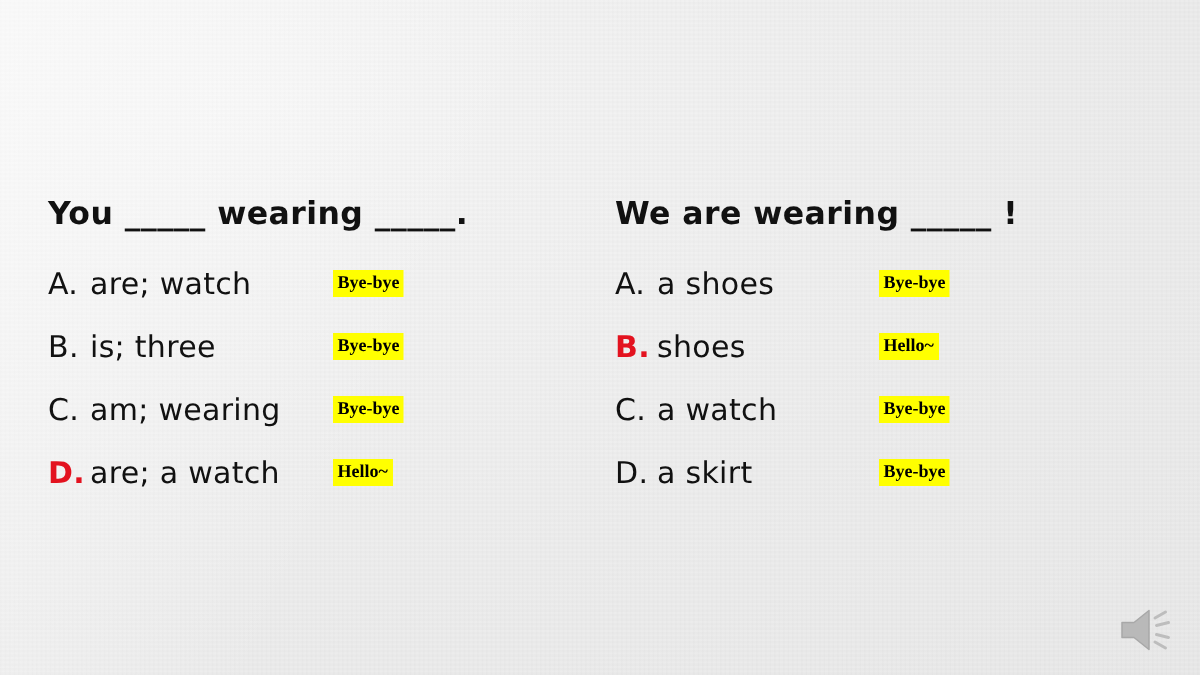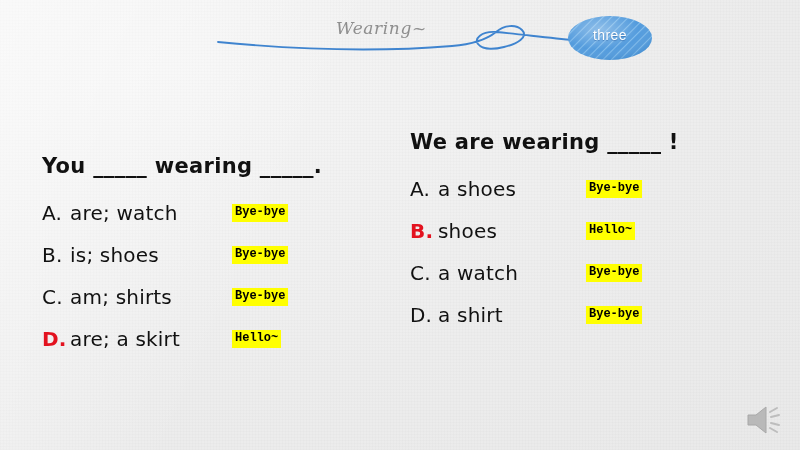--- a/index.html
+++ b/index.html
@@ -62,21 +62,21 @@
     letter-spacing: 0.4px;
     text-shadow: 0 1px 1px rgba(20,70,140,0.45);
     white-space: nowrap;
   }
 
   
   .qblock {
     position: absolute;
     top: 128px;
   }
-  #qblock-left  { left: 42px;  width: 360px; margin-top: 24px; }
+  #qblock-left  { left: 32px;  width: 360px; }
   #qblock-right { left: 410px; width: 370px; }
 
   .q-stem {
     font-family: "DejaVu Sans", sans-serif;
     font-weight: bold;
     font-size: 21px;
     color: #111111;
     letter-spacing: 0.3px;
     white-space: nowrap;
     margin: 0 0 12px 0;
@@ -109,21 +109,21 @@
     color: #111111;
     letter-spacing: 0.2px;
   }
 
   .opt-tag {
     position: absolute;
     top: 50%;
     transform: translateY(-50%);
     background: #ffff00;
     color: #000000;
-    font-family: Liberation Mono, monospace;
+    font-family: Liberation Serif, serif;
     font-weight: bold;
     font-size: 12px;
     line-height: 15px;
     padding: 1px 3px 2px 3px;
     white-space: nowrap;
   }
   #qblock-left  .opt-tag { left: 190px; }
   #qblock-right .opt-tag { left: 176px; }
 
   
@@ -133,73 +133,42 @@
     top: 400px;
     width: 44px;
     height: 40px;
   }
 </style>
 </head>
 <body>
 
 <div id="slide">
 
-  <div id="header-deco">
-    <svg width="800" height="80" viewBox="0 0 800 80">
-      <defs>
-        <pattern id="hatch" width="6" height="6" patternUnits="userSpaceOnUse" patternTransform="rotate(45)">
-          <rect width="6" height="6" fill="#4a96db"></rect>
-          <line x1="0" y1="0" x2="0" y2="6" stroke="#7ab8ea" stroke-width="2.2"></line>
-        </pattern>
-        <radialGradient id="ellipseShade" cx="38%" cy="30%" r="78%">
-          <stop offset="0%" stop-color="#ffffff" stop-opacity="0.38"></stop>
-          <stop offset="60%" stop-color="#ffffff" stop-opacity="0.05"></stop>
-          <stop offset="100%" stop-color="#1f6cb0" stop-opacity="0.30"></stop>
-        </radialGradient>
-      </defs>
-
-      <path d="M 218 42
-               C 300 50, 380 52, 452 46
-               C 470 44.5, 486 40, 496 32
-               C 504 25, 516 24, 522 30
-               C 529 37, 517 44, 504 47
-               C 492 50, 482 49, 478 44
-               C 474 39, 481 31, 496 32
-               C 520 34, 548 38, 574 40" fill="none" stroke="#3f84cf" stroke-width="1.9" stroke-linecap="round"></path>
-
-      <ellipse cx="610" cy="38" rx="42" ry="22" fill="url(#hatch)"></ellipse>
-      <ellipse cx="610" cy="38" rx="42" ry="22" fill="url(#ellipseShade)"></ellipse>
-    </svg>
-
-    <div class="deco-title">Wearing~</div>
-
-    <div class="ellipse-label">three</div>
-  </div>
 
   <div class="qblock" id="qblock-left">
     <div class="q-stem">You _____ wearing _____.</div>
     <div class="options">
 
       <div class="opt-row">
         <span class="opt-letter">A.</span><span class="opt-text">are; watch</span>
         <span class="opt-tag">Bye-bye</span>
       </div>
 
       <div class="opt-row">
-        <span class="opt-letter">B.</span><span class="opt-text">is; shoes</span>
-        <span class="opt-tag">Bye-bye</span>
-      </div>
-
-      <div class="opt-row">
-        <span class="opt-letter">C.</span><span class="opt-text">am; shirts</span>
-        <span class="opt-tag">Bye-bye</span>
-      </div>
-
-      <div class="opt-row">
-        <span class="opt-letter is-key">D.</span><span class="opt-text">are; a skirt</span>
+        <span class="opt-letter">B.</span><span class="opt-text">is; three</span>
+        <span class="opt-tag">Bye-bye</span>
+      </div>
+
+      <div class="opt-row">
+        <span class="opt-letter">C.</span><span class="opt-text">am; wearing</span>
+        <span class="opt-tag">Bye-bye</span>
+      </div>
+
+      <div class="opt-row">
+        <span class="opt-letter is-key">D.</span><span class="opt-text">are; a watch</span>
         <span class="opt-tag">Hello~</span>
       </div>
 
     </div>
   </div>
 
   <div class="qblock" id="qblock-right">
     <div class="q-stem">We are wearing _____ !</div>
     <div class="options">
 
@@ -212,21 +181,21 @@
         <span class="opt-letter is-key">B.</span><span class="opt-text">shoes</span>
         <span class="opt-tag">Hello~</span>
       </div>
 
       <div class="opt-row">
         <span class="opt-letter">C.</span><span class="opt-text">a watch</span>
         <span class="opt-tag">Bye-bye</span>
       </div>
 
       <div class="opt-row">
-        <span class="opt-letter">D.</span><span class="opt-text">a shirt</span>
+        <span class="opt-letter">D.</span><span class="opt-text">a skirt</span>
         <span class="opt-tag">Bye-bye</span>
       </div>
 
     </div>
   </div>
 
   <div id="speaker-icon">
     <svg width="44" height="40" viewBox="0 0 44 40">
       <path d="M 4 15 L 12 15 L 22 7 L 22 33 L 12 25 L 4 25 Z" fill="#b9b9b9" stroke="#a8a8a8" stroke-width="1" stroke-linejoin="round"></path>
       <path d="M 26 12 L 33 8" stroke="#bdbdbd" stroke-width="2" stroke-linecap="round"></path>

